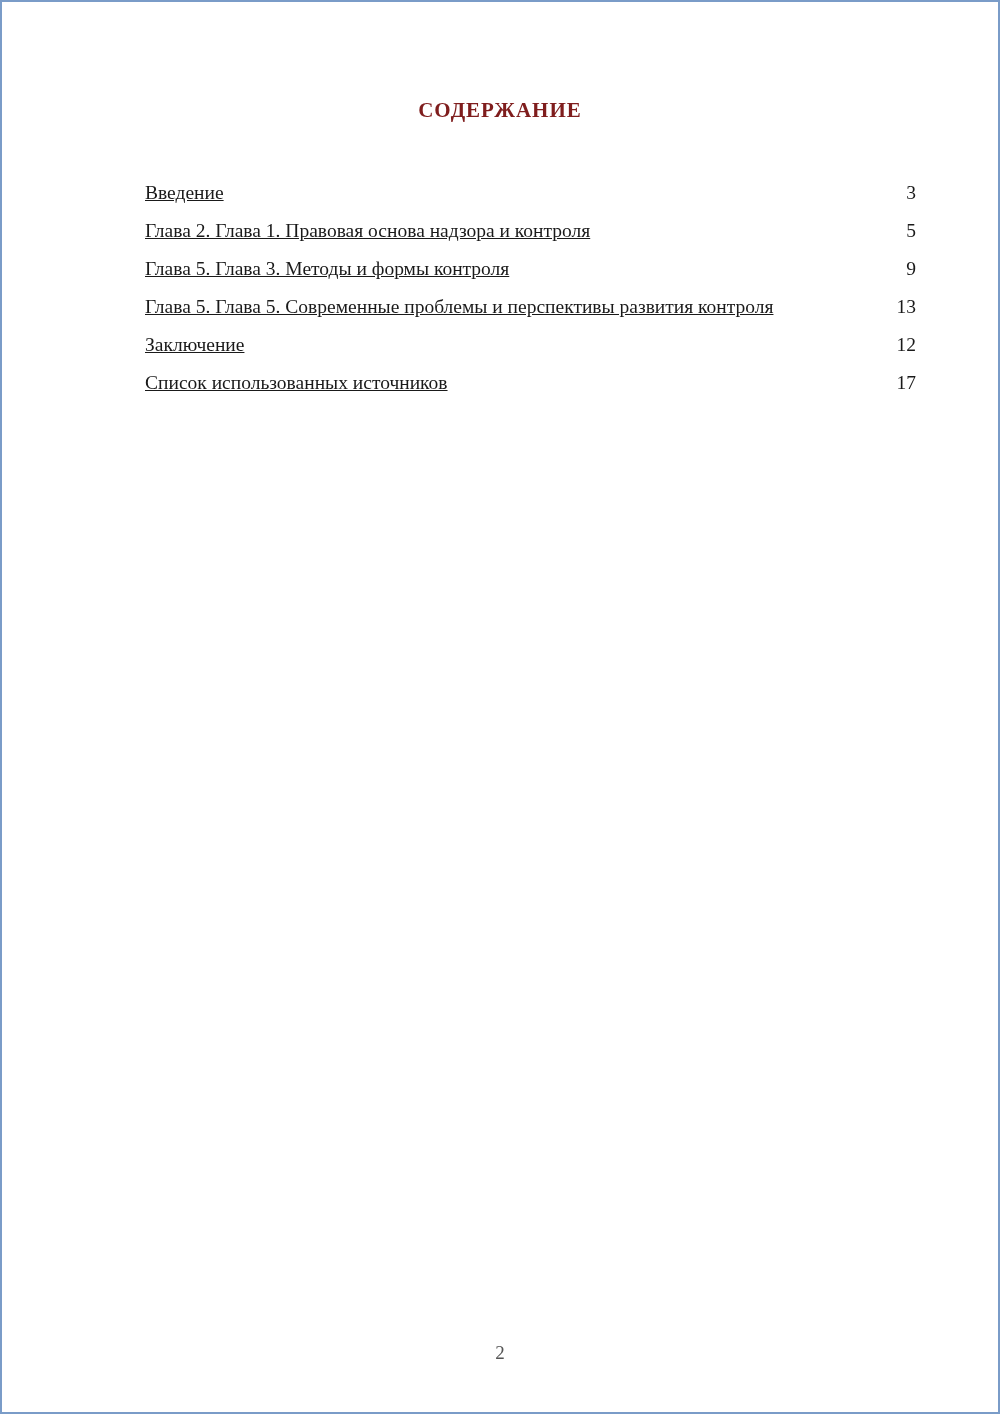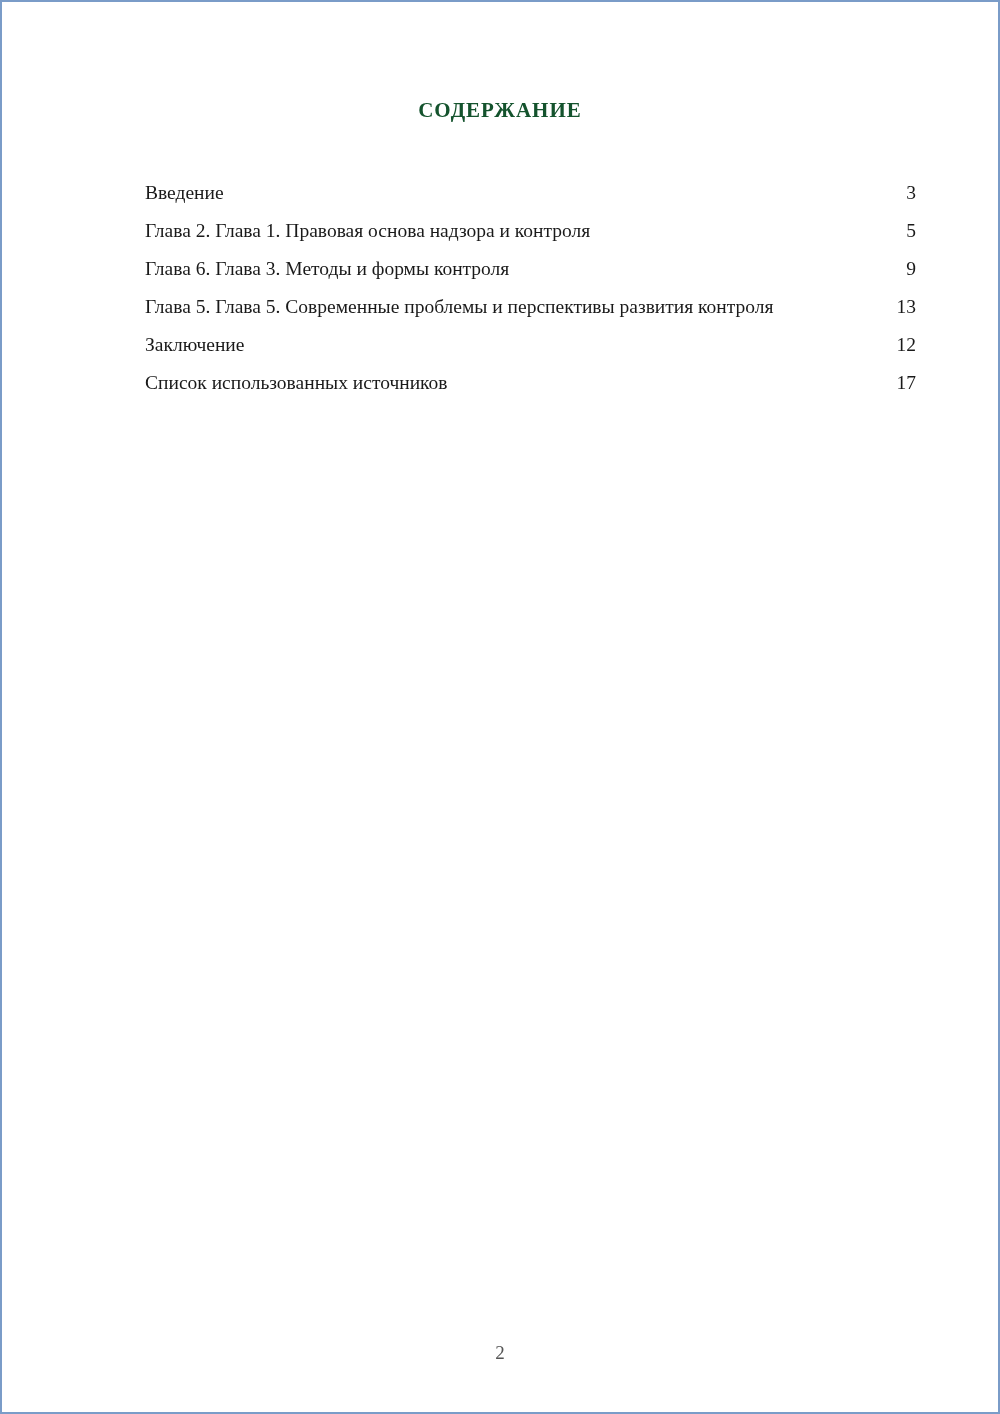--- a/index.html
+++ b/index.html
@@ -14,36 +14,37 @@
     background: #ffffff;
     border: 2px solid #7a9cc8;
     overflow: hidden;
   }
   .page-title {
     margin-top: 96px;
     text-align: center;
     font-size: 21px;
     font-weight: bold;
     letter-spacing: 1px;
-    color: #14532d;
+    color: #7f1d1d;
   }
   .toc {
     margin: 56px 82px 0 143px; 
   }
   .toc-entry {
     display: flex;
     justify-content: space-between;
     align-items: flex-end;
     margin-bottom: 10px;
     font-size: 19.5px;
     line-height: 28px;
     color: #1a1a1a;
   }
   .toc-entry-label {
     max-width: 680px;
+    text-decoration: underline;
   }
   .toc-entry-page {
     white-space: nowrap;
     text-align: right;
     padding-left: 20px;
   }
   .page-number {
     position: absolute;
     bottom: 48px;
     left: 0;
@@ -67,21 +68,21 @@
       <span class="toc-entry-page">3</span>
     </div>
 
     <div class="toc-entry">
       <span class="toc-entry-label">Глава 2. Глава 1. Правовая основа надзора и контроля</span>
       <span class="toc-entry-page">5</span>
     </div>
 
 
     <div class="toc-entry">
-      <span class="toc-entry-label">Глава 6. Глава 3. Методы и формы контроля</span>
+      <span class="toc-entry-label">Глава 5. Глава 3. Методы и формы контроля</span>
       <span class="toc-entry-page">9</span>
     </div>
 
 
     <div class="toc-entry">
       <span class="toc-entry-label">Глава 5. Глава 5. Современные проблемы и перспективы развития контроля</span>
       <span class="toc-entry-page">13</span>
     </div>
 
     <div class="toc-entry">

